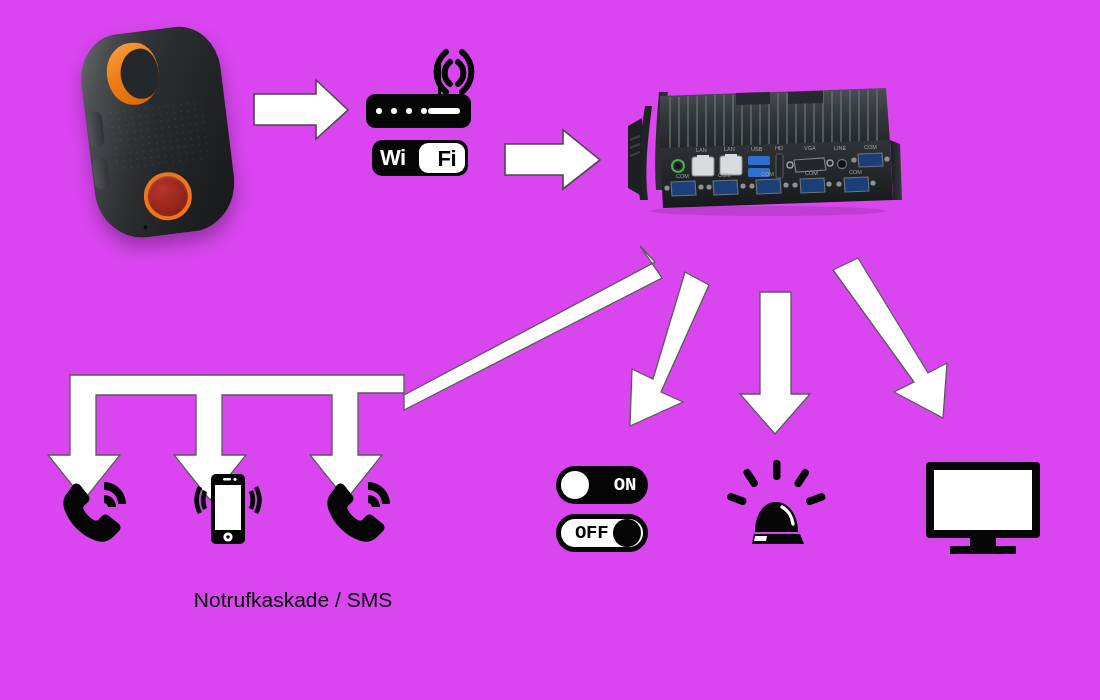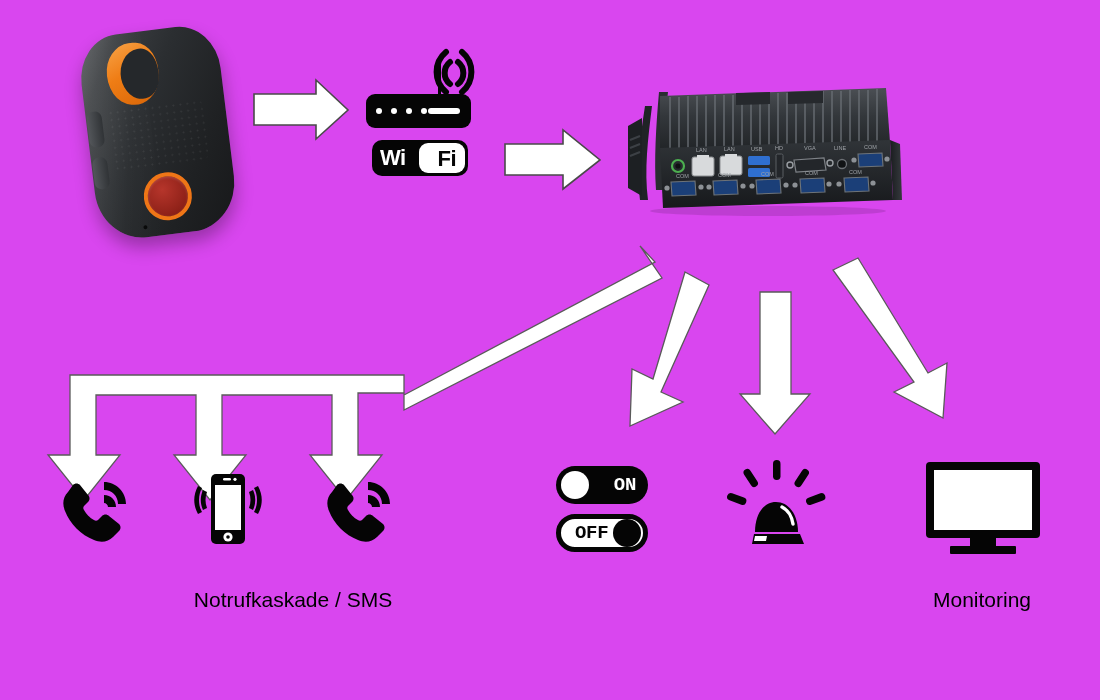--- a/index.html
+++ b/index.html
@@ -505,15 +505,14 @@
     <svg width="122" height="98" viewBox="0 0 122 98">
       <g fill="#050505">
         <rect x="4" y="4" width="114" height="76" rx="4"></rect>
         <rect x="12" y="12" width="98" height="60" fill="#ffffff"></rect>
         <rect x="48" y="80" width="26" height="12"></rect>
         <rect x="28" y="88" width="66" height="8" rx="1"></rect>
       </g>
     </svg>
   </div>
 
-  <div class="label" style="left:878px; top:588px; width:208px;">Monitoring</div>
 
 </div>
 
 </body></html>

